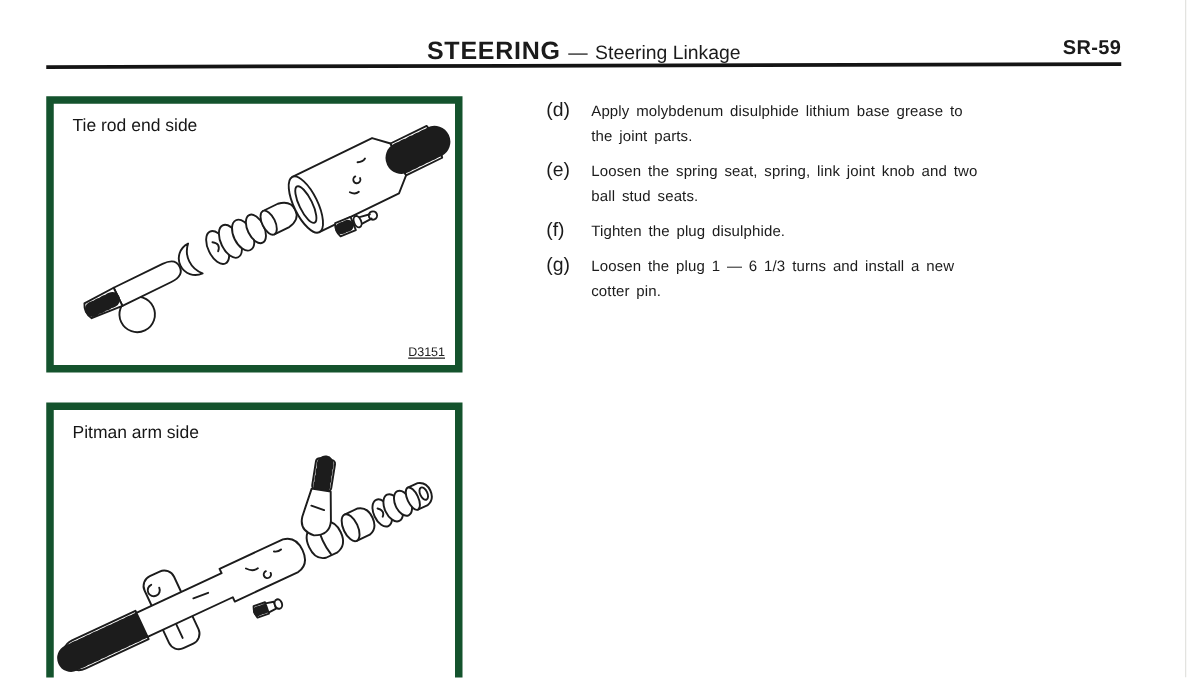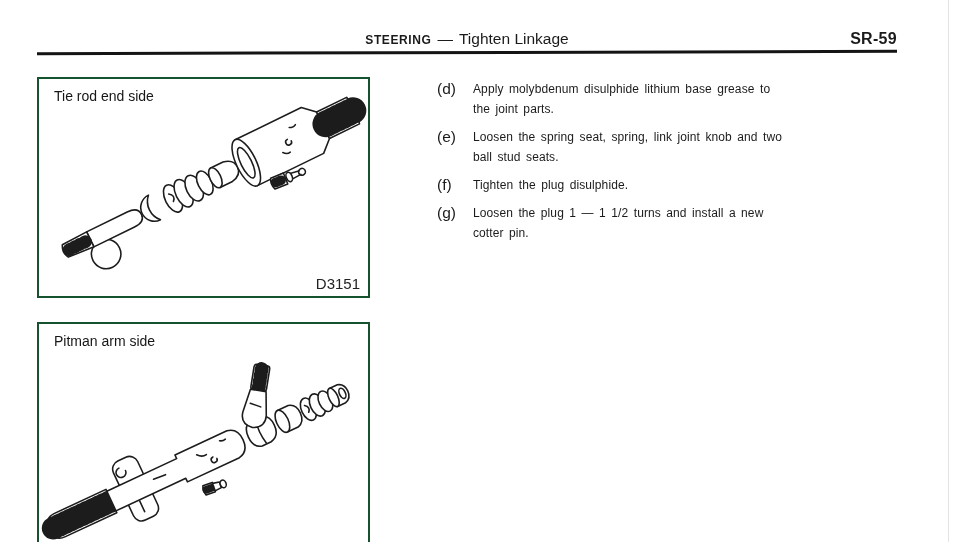--- a/index.html
+++ b/index.html
@@ -12,62 +12,62 @@
     overflow:hidden;
   }
   .page{position:absolute;inset:0;background:#ffffff;}
   .scan-edge{position:absolute;top:0;right:6px;width:1px;height:100%;background:#e3e3e0;}
 
   
   .header-title{
     position:absolute;left:37px;right:58px;top:30px;
     text-align:center;font-size:15.5px;white-space:nowrap;
   }
-  .header-title .section{font-weight:bold;letter-spacing:.6px;font-size:12px;}
+  .header-title .section{font-weight:bold;letter-spacing:.6px;font-size:20px;}
   .header-title .sep{padding:0 6px;}
   .page-code{
     position:absolute;top:30px;right:58px;
     font-weight:bold;font-size:16px;letter-spacing:.3px;
   }
   .header-rule{
     position:absolute;left:37px;right:58px;top:51px;height:3px;
     background:#141414;transform:rotate(-0.15deg);
   }
 
   
   .fig{
     position:absolute;left:37px;width:333px;
-    border:2px solid #14532d;background:#fff;box-sizing:border-box;
+    border:6px solid #14532d;background:#fff;box-sizing:border-box;
   }
   .fig-1{top:77px;height:221px;}
   .fig-2{top:322px;height:270px;}
   .fig-caption{
     position:absolute;top:9px;left:15px;font-size:14px;color:#161616;
   }
   .fig-code{
-    position:absolute;bottom:4px;right:8px;font-size:15px;color:#222;
+    position:absolute;bottom:4px;right:8px;font-size:10px;color:#222;text-decoration:underline;
   }
   .fig svg{position:absolute;inset:0;width:100%;height:100%;}
 
   
   .instructions{position:absolute;left:437px;top:79px;width:462px;}
   .instr{display:flex;margin-bottom:8px;}
   .instr-label{width:36px;flex:0 0 36px;font-size:15.5px;line-height:20px;}
   .instr-text{
     flex:1;font-size:12px;line-height:20px;
     white-space:pre-line;word-spacing:2px;letter-spacing:.1px;
   }
 </style>
 </head>
 <body>
 
 <div class="page">
 
   <div class="header-title">
-    <span class="section">STEERING</span><span class="sep">—</span><span class="subsection">Tighten Linkage</span>
+    <span class="section">STEERING</span><span class="sep">—</span><span class="subsection">Steering Linkage</span>
   </div>
   <div class="page-code">SR-59</div>
   <div class="header-rule"></div>
 
   <div class="fig fig-1">
     <svg viewBox="0 0 333 221">
       <g stroke="#1c1c1c" stroke-width="1.6" fill="#ffffff" stroke-linejoin="round" stroke-linecap="round" transform="translate(24,176) rotate(-26)">
 
         <g>
           <circle cx="38" cy="21" r="15"></circle>
@@ -181,19 +181,19 @@
       <span class="instr-label">(e)</span>
       <span class="instr-text">Loosen the spring seat, spring, link joint knob and two
 ball stud seats.</span>
     </div>
     <div class="instr">
       <span class="instr-label">(f)</span>
       <span class="instr-text">Tighten the plug disulphide.</span>
     </div>
     <div class="instr">
       <span class="instr-label">(g)</span>
-      <span class="instr-text">Loosen the plug 1 — 1 1/2 turns and install a new
+      <span class="instr-text">Loosen the plug 1 — 6 1/3 turns and install a new
 cotter pin.</span>
     </div>
   </div>
 
   <div class="scan-edge"></div>
 </div>
 
 </body></html>

